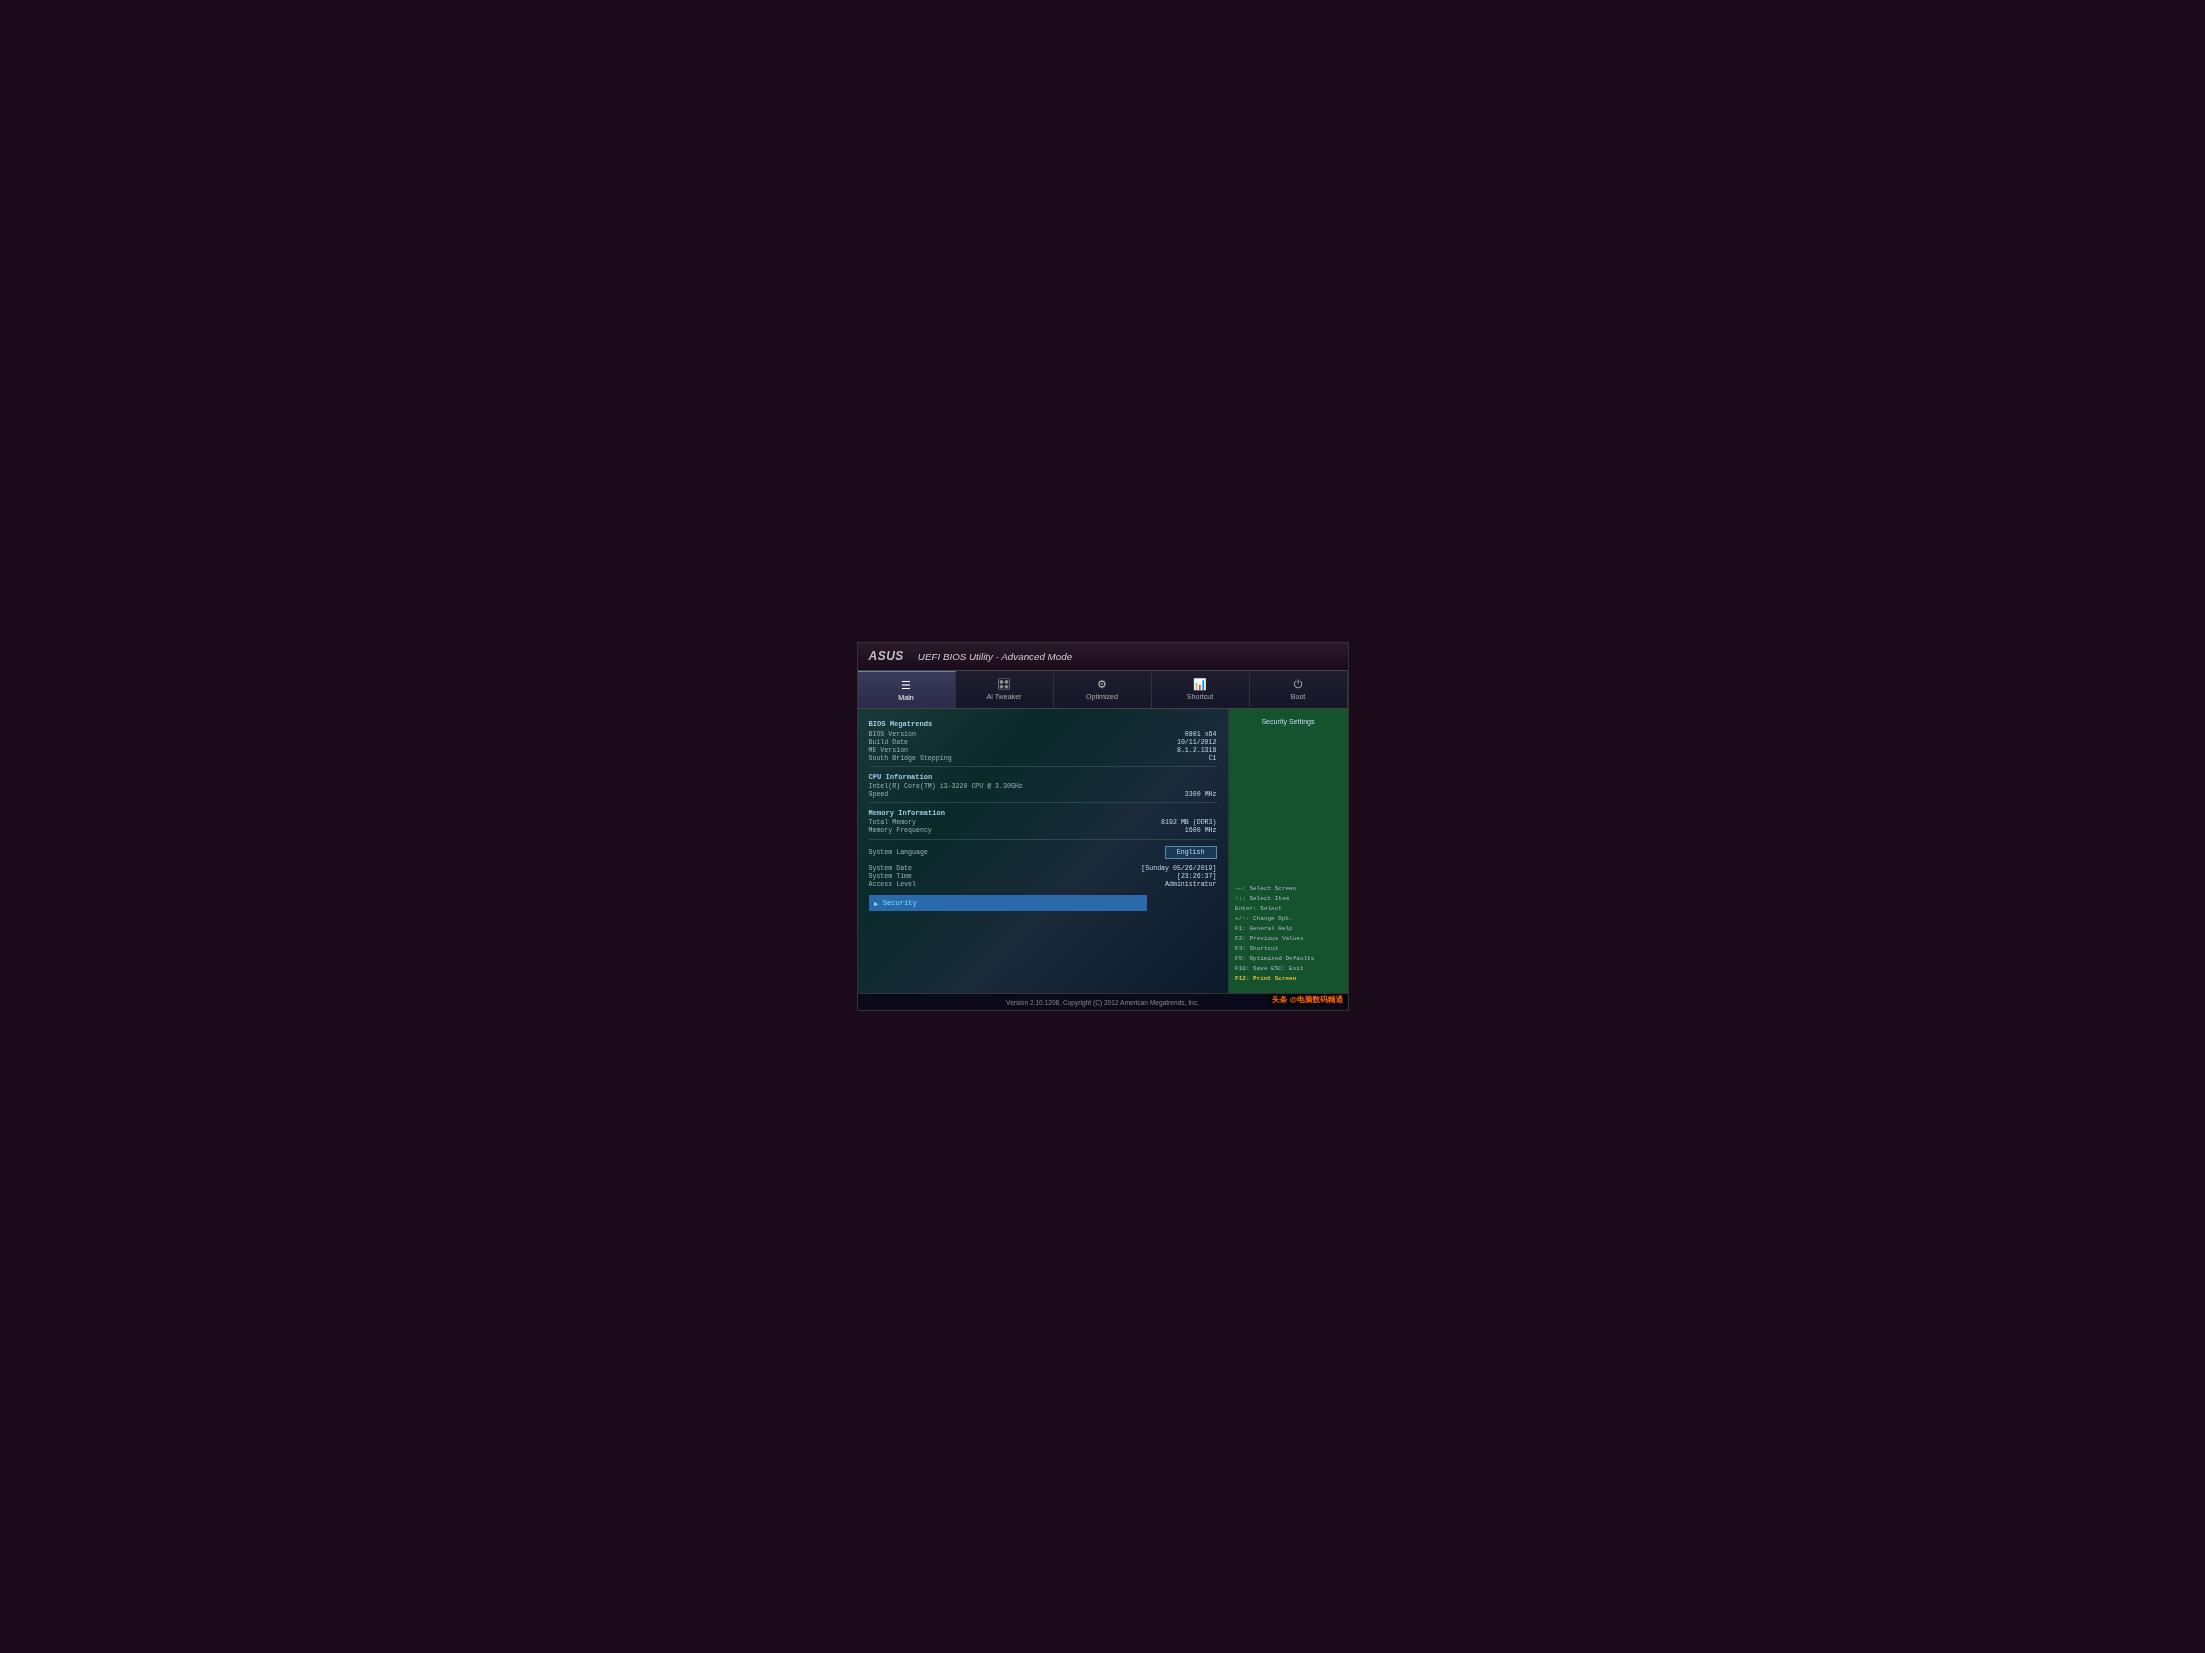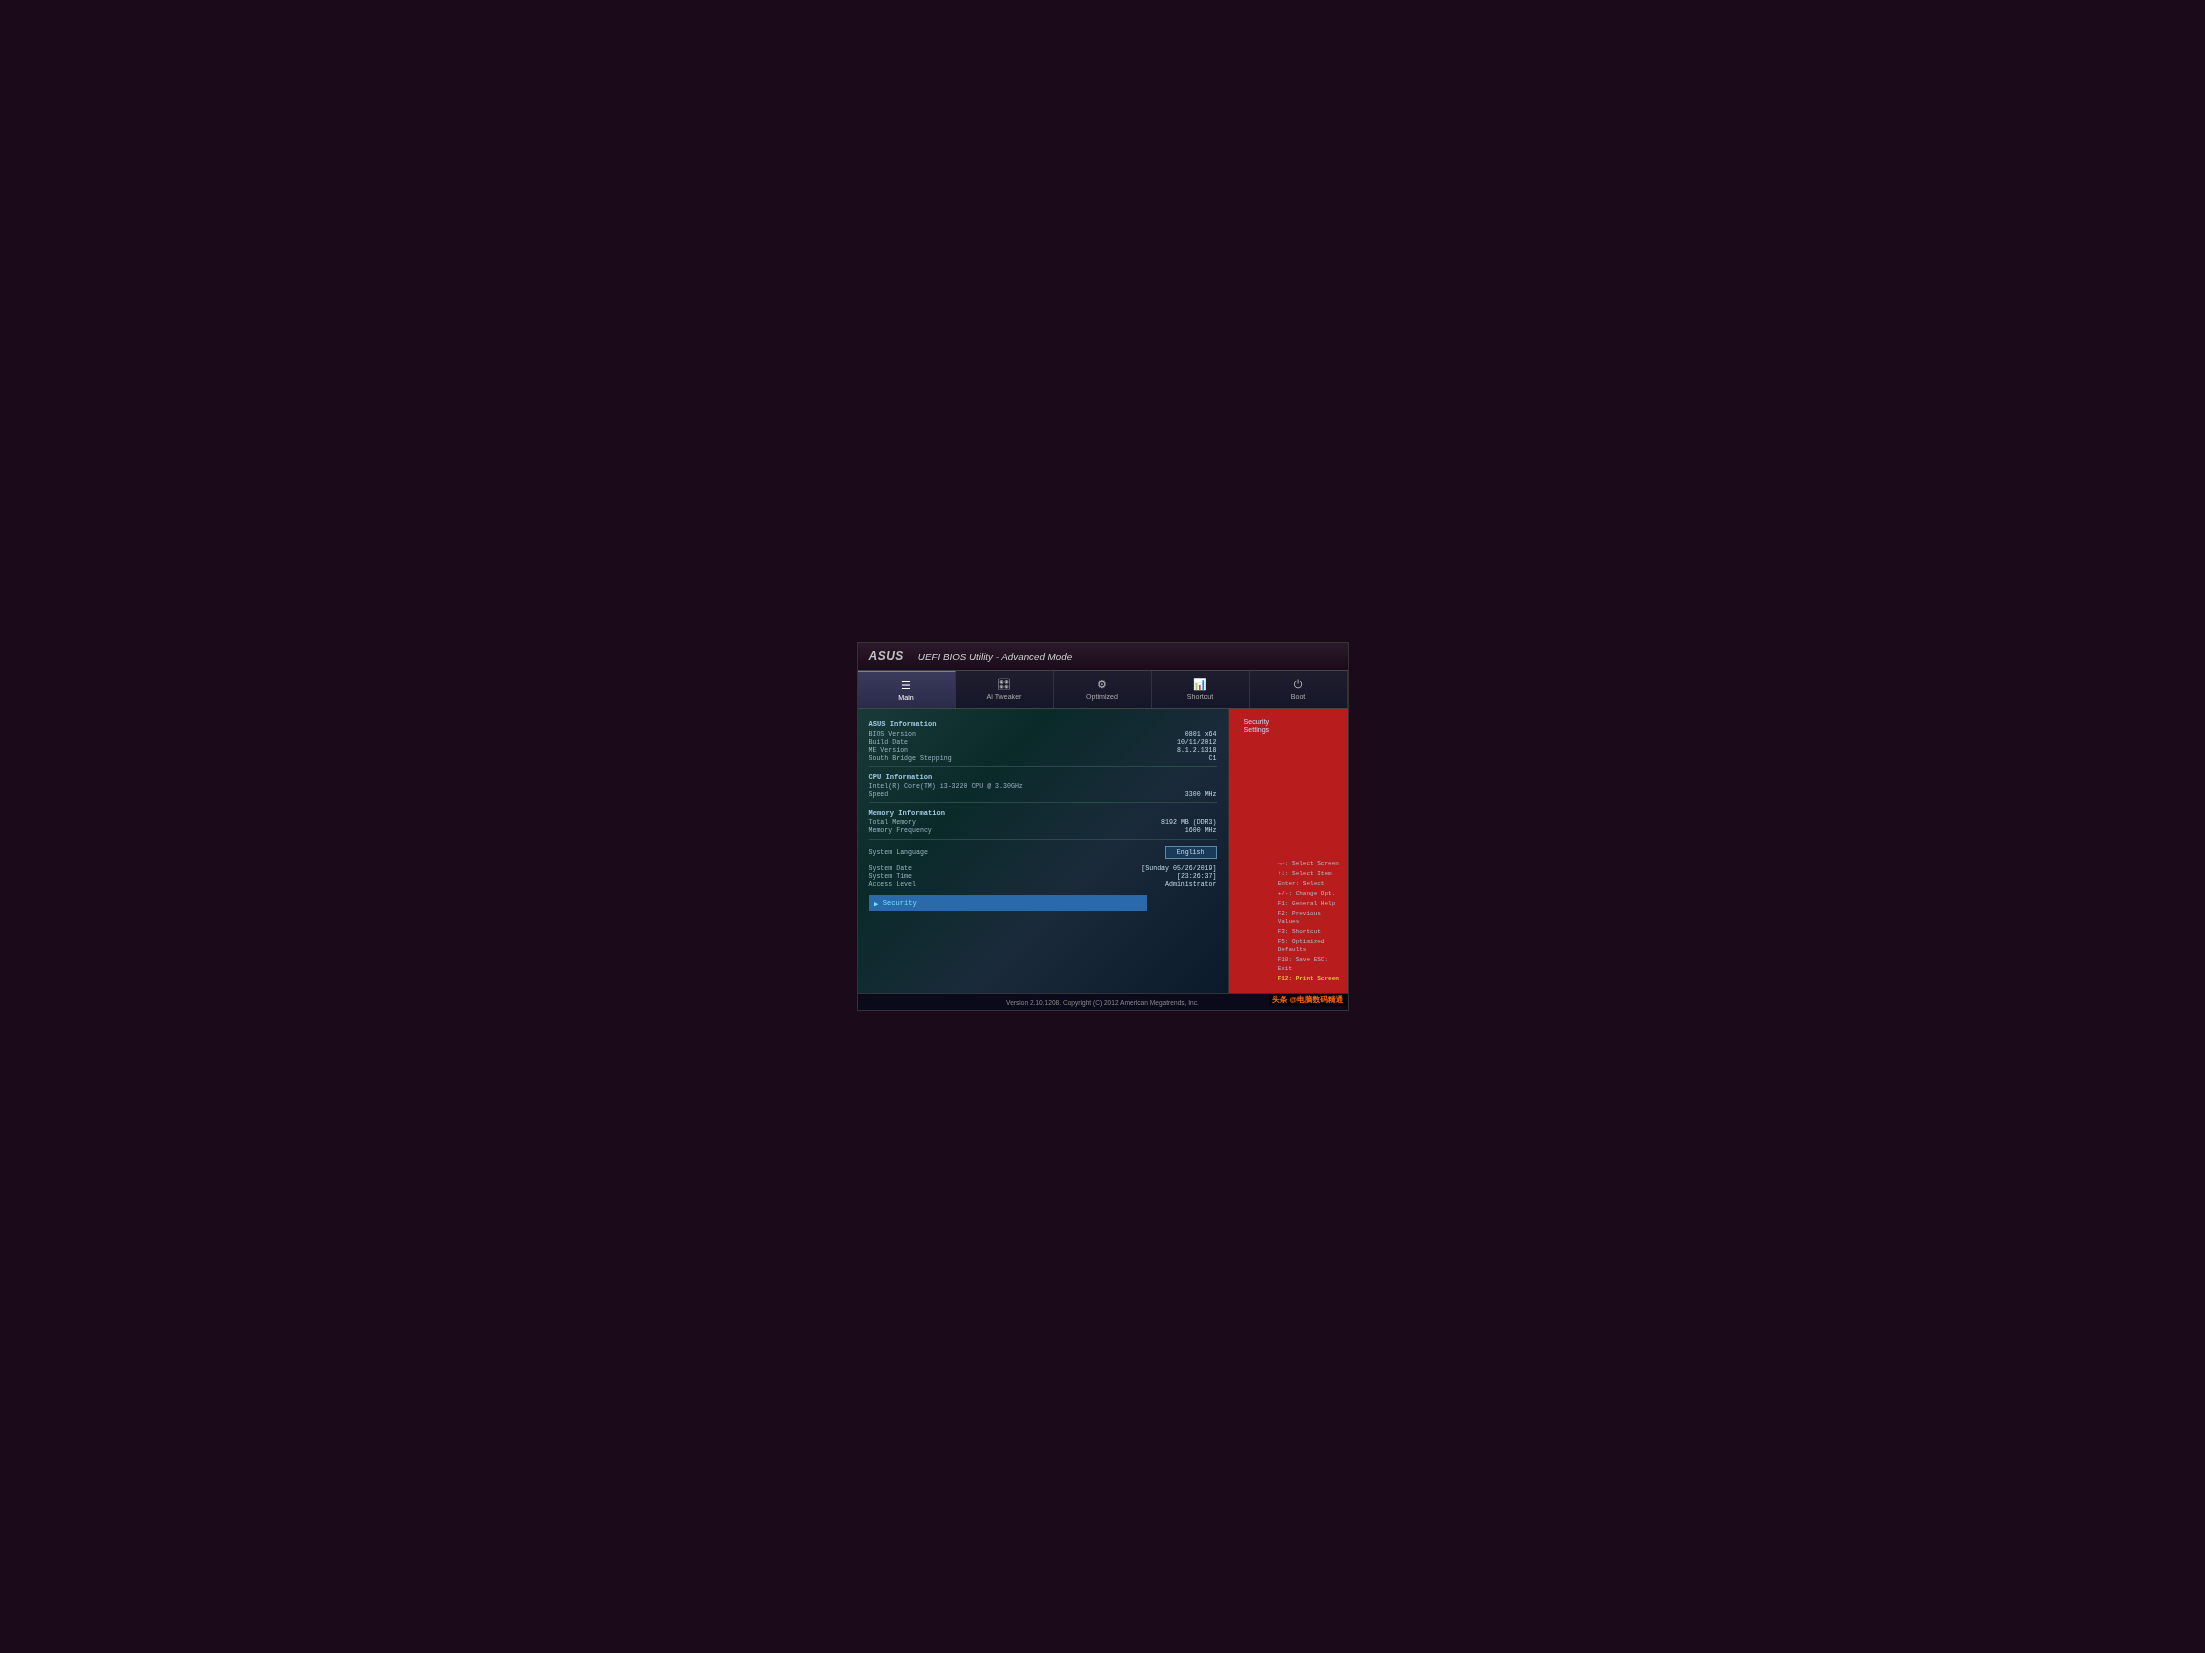--- a/index.html
+++ b/index.html
@@ -165,25 +165,25 @@
       gap: 4.4px;
       width: 80%;
     }
     .security-arrow {
       color: #7adcff;
       font-size: 7.1px;
     }
     
     .right-panel {
       width: 120px;
-      background: #b91c1c;
+      background: #14532d;
       padding: 8.8px 6.6px;
       border-left: 0.5px solid #333;
       display: flex;
-      flex-direction: row;
+      flex-direction: column;
     }
     .right-panel-title {
       color: #c0d8f0;
       font-size: 7.1px;
       font-family: Arial, sans-serif;
       margin-bottom: 11px;
       text-align: center;
     }
     .keybind-section {
       margin-top: auto;
@@ -257,21 +257,21 @@
     <div class="nav-tab">
       <span class="tab-icon">⏻</span>
       <span>Boot</span>
     </div>
   </div>
 
   <div class="content-area">
 
     <div class="left-panel">
 
-      <div class="section-title">ASUS Information</div>
+      <div class="section-title">BIOS Megatrends</div>
       <div class="info-row">
         <span class="info-label">BIOS Version</span>
         <span class="info-value">0801 x64</span>
       </div>
       <div class="info-row">
         <span class="info-label">Build Date</span>
         <span class="info-value">10/11/2012</span>
       </div>
       <div class="info-row">
         <span class="info-label">ME Version</span>

